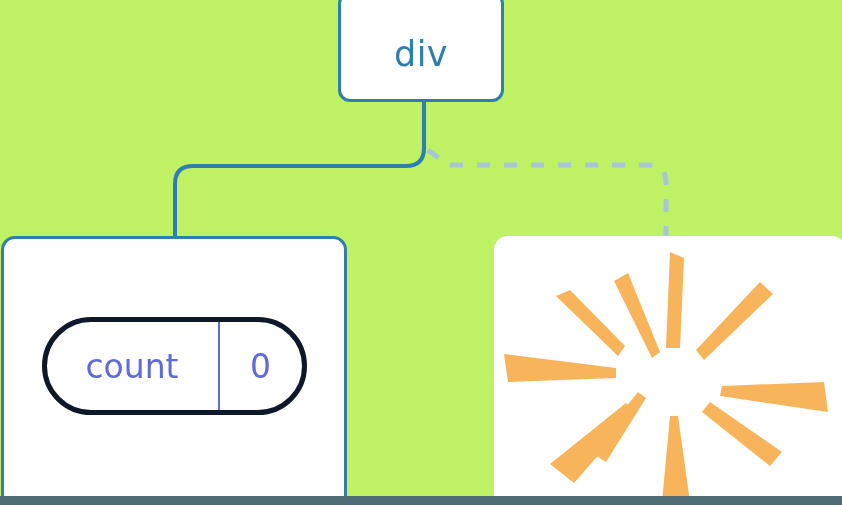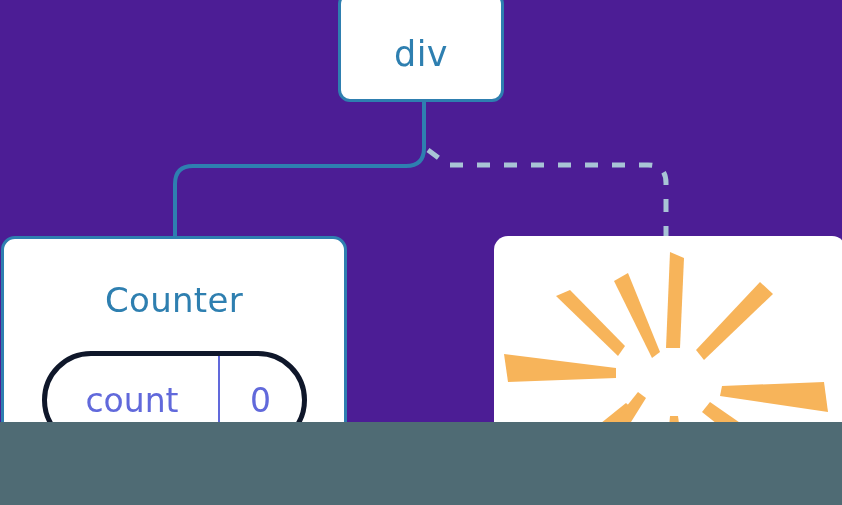--- a/index.html
+++ b/index.html
@@ -3,22 +3,22 @@
 <meta charset="utf-8">
 <style>
   html, body {
     margin: 0;
     padding: 0;
     background: #4f6b74;
   }
   #stage {
     position: relative;
     width: 842px;
-    height: 422px;
-    background: #4c1d95;
+    height: 496px;
+    background: #bef264;
     overflow: hidden;
     font-family: "DejaVu Sans", "Liberation Sans", sans-serif;
   }
   .edges {
     position: absolute;
     left: 0; top: 0;
     width: 842px;
     height: 505px;
     pointer-events: none;
   }
@@ -108,21 +108,20 @@
   <svg class="edges" viewBox="0 0 842 505" width="842" height="505" aria-hidden="true">
     <path d="M 424 100 L 424 148 Q 424 166 406 166 L 193 166 Q 175 166 175 184 L 175 240" fill="none" stroke="#2e7fb0" stroke-width="4" stroke-linecap="round" stroke-linejoin="round"></path>
     <path d="M 428 150 L 448 165 L 648 165 Q 666 165 666 183 L 666 240" fill="none" stroke="#a8c4d6" stroke-width="5" stroke-linecap="butt" stroke-linejoin="round" stroke-dasharray="13 14"></path>
   </svg>
 
   <div class="node node-div">
     <span class="label">div</span>
   </div>
 
   <div class="node node-counter">
-    <span class="title">Counter</span>
     <div class="pill">
       <div class="cell cell-key">count</div>
       <div class="cell cell-val">0</div>
     </div>
   </div>
 
   <div class="node node-effect">
     <svg width="352" height="272" viewBox="0 0 352 272" aria-hidden="true">
       <g fill="#f7b45a">
         <polygon points="176,16 190,22 186,112 172,112"></polygon>

